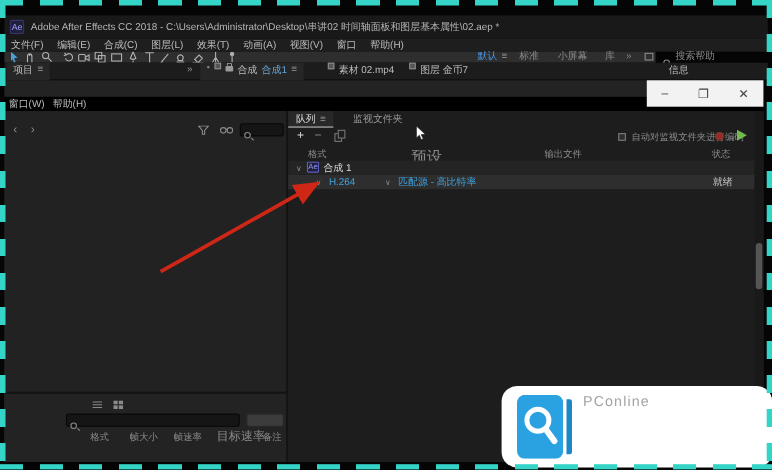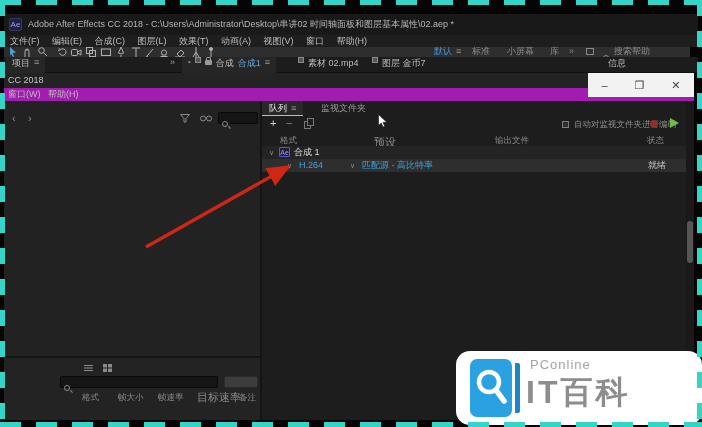--- a/index.html
+++ b/index.html
@@ -17,33 +17,33 @@
   .dash-top{top:0}.dash-bottom{bottom:0}
   .dash-left,.dash-right{position:absolute;top:0;bottom:0;width:5px;z-index:95;
     background:repeating-linear-gradient(180deg,#34d5c6 0 16px,transparent 16px 31px)}
   .dash-left{left:0}.dash-right{right:0}
   
   .ae-titlebar{position:absolute;left:4px;top:14px;width:694px;height:21px;background:#191919}
   .ae-appicon{position:absolute;left:5px;top:4px;width:13px;height:13px;background:#20203c;
     border:1px solid #34346a;border-radius:2px;color:#9f9fff;font-size:8px;line-height:11px;text-align:center}
   .ae-menubar{position:absolute;left:4px;top:35px;width:694px;height:12px;background:#1e1e1e}
   .ae-menubar span{margin-right:10px}
-  .ae-toolbar{position:absolute;left:4px;top:47px;width:686px;height:10px;background:#2e2e2e}
+  .ae-toolbar{position:absolute;left:4px;top:47px;width:592px;height:10px;background:#2e2e2e}
   .ae-tabstrip{position:absolute;left:4px;top:57px;width:694px;height:16px;background:#1c1c1c;border-bottom:1px solid #101010}
   .tab{position:absolute;top:0;height:16px;display:flex;gap:4px;padding:0 6px;font-size:9px;color:#bdbdbd}
   .tab.active{background:#262626}
   .sq{display:inline-block;width:6px;height:6px;border:1px solid #8a8a8a;background:#555}
   .menuicon{color:#9a9a9a;font-size:9px}
   .lock{position:relative;display:inline-block;width:7px;height:5px;background:#9a9a9a;border-radius:1px;margin-top:3px}
   .lock:before{content:"";position:absolute;left:1px;top:-3px;width:3px;height:3px;border:1px solid #9a9a9a;border-bottom:none;border-radius:2px 2px 0 0}
   
   .me-win{position:absolute;left:4px;top:73px;width:690px;height:347px;background:#232323}
   .me-titlebar{position:absolute;left:0;top:0;width:100%;height:15px;background:#232323}
   .me-controls{position:absolute;right:0;top:0;width:106px;height:24px;background:#f2f2f2;display:flex;align-items:center;justify-content:space-around;color:#444;font-size:11px;z-index:5}
-  .me-menubar{position:absolute;left:0;top:15px;width:100%;height:13px;background:#a21caf}
+  .me-menubar{position:absolute;left:0;top:15px;width:100%;height:13px;background:#000000}
   .me-body{position:absolute;left:0;top:28px;right:0;bottom:0;display:flex}
   .me-left{position:relative;width:258px;background:#222;border-right:2px solid #141414}
   .me-right{position:relative;flex:1;background:#1d1d1d}
   .searchbox{position:absolute;height:12px;background:#151515;border:1px solid #090909;border-radius:2px}
   .mag{position:relative;display:inline-block;width:6px;height:6px;border:1px solid #8a8a8a;border-radius:50%;margin:2px 0 0 3px}
   .mag:after{content:"";position:absolute;left:5px;top:5px;width:3px;height:1px;background:#8a8a8a;transform:rotate(45deg)}
   .qtab{position:absolute;top:0;height:15px;display:flex;align-items:center;gap:4px;padding:0 7px;font-size:9px}
   .caret{color:#8a8a8a;font-size:7px}
   .row{position:absolute;left:0;right:8px;height:13px}
   .aebadge{position:absolute;width:11px;height:10px;background:#1f1f3a;border:1px solid #5c5cc0;border-radius:1px;color:#9b9bff;font-size:7px;line-height:9px;text-align:center}
@@ -169,23 +169,20 @@
     <div class="tab" style="left:362px">
       <span class="sq"></span>
       <span>图层 金币7</span>
     </div>
     <div class="tab" style="left:598px">
       <span>信息</span>
     </div>
   </div>
 
   <div class="me-win">
-    <div class="me-titlebar">
-      <span class="t" style="left:4px;top:2px;color:#c4c4c4">CC 2018</span>
-    </div>
     <div class="me-controls">
       <span>–</span>
       <span>❐</span>
       <span>✕</span>
     </div>
     <div class="me-menubar">
       <span class="t" style="left:4px;top:1px">
         <span>窗口(W)</span>&nbsp;&nbsp;
         <span>帮助(H)</span>
       </span>
@@ -251,21 +248,21 @@
         <span class="t dim" style="left:24px;top:17px;font-size:11px">−</span>
         <span class="abs" style="left:42px;top:20px;width:7px;height:8px;border:1px solid #777"></span>
         <span class="abs" style="left:45px;top:17px;width:7px;height:8px;border:1px solid #777;background:#1d1d1d"></span>
 
         <span class="chk" style="left:300px;top:20px"></span>
         <span class="t dim" style="left:312px;top:18px;font-size:8.5px">自动对监视文件夹进行编码</span>
         <span class="stopbtn" style="left:388px;top:19px"></span>
         <span class="playbtn" style="left:408px;top:17px"></span>
 
         <span class="t dim" style="left:18px;top:34px;font-size:8.5px">格式</span>
-        <span class="t dim" style="left:112px;top:36px;font-size:11px">预设</span>
+        <span class="t dim" style="left:112px;top:36px;font-size:14px">预设</span>
         <span class="t dim" style="left:233px;top:34px;font-size:8.5px">输出文件</span>
         <span class="t dim" style="left:385px;top:34px;font-size:8.5px">状态</span>
 
         <div class="row" style="top:45px;background:#242424">
           <span class="caret abs" style="left:7px;top:3px">∨</span>
           <span class="aebadge" style="left:17px;top:1px">Ae</span>
           <span class="t" style="left:32px;top:1px;color:#dcdcdc">合成 1</span>
         </div>
 
         <div class="row" style="top:58px;background:#2e2e2e">
@@ -298,20 +295,19 @@
 
   <div class="wm">
     <svg class="abs svgicon" style="left:14px;top:8px" width="50" height="58" viewBox="0 0 50 58">
       <rect x="0" y="0" width="42" height="58" rx="7" fill="#2aa2e2"></rect>
       <rect x="42" y="4" width="3" height="50" fill="#fff"></rect>
       <path d="M45,4 h3 q2,0 2,2 v46 q0,2 -2,2 h-3 z" fill="#1d86c6"></path>
       <circle cx="19" cy="23" r="10" fill="none" stroke="#fff" stroke-width="4.5"></circle>
       <line x1="26" y1="31" x2="34" y2="42" stroke="#fff" stroke-width="5.5" stroke-linecap="round"></line>
     </svg>
     <span class="wm-brand">PConline</span>
-    <span class="wm-title">IT百科</span>
   </div>
 
   <div class="dash-top"></div>
   <div class="dash-bottom"></div>
   <div class="dash-left"></div>
   <div class="dash-right"></div>
 </div>
 
 </body></html>

